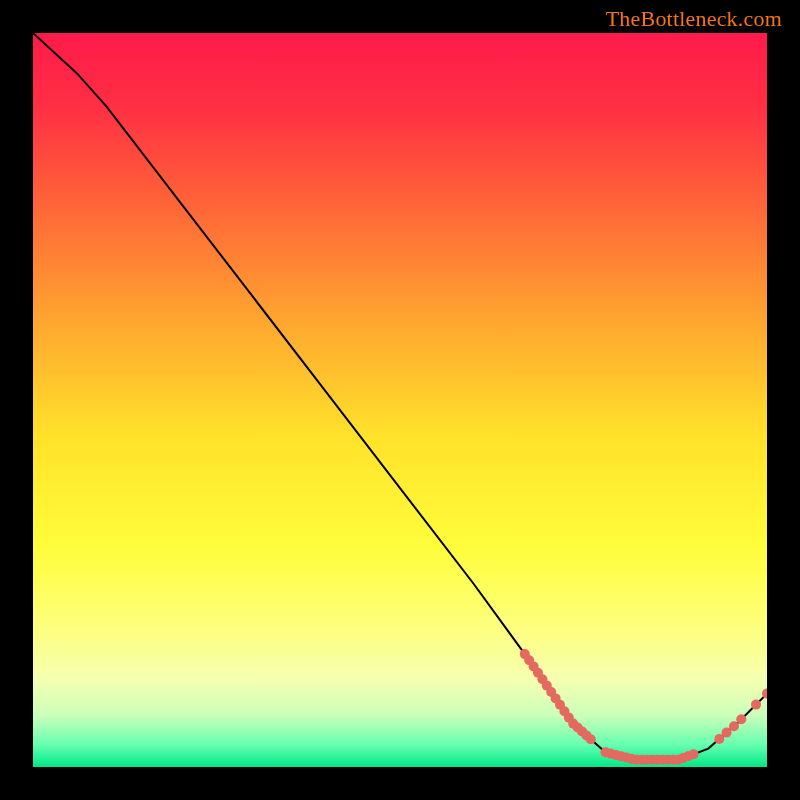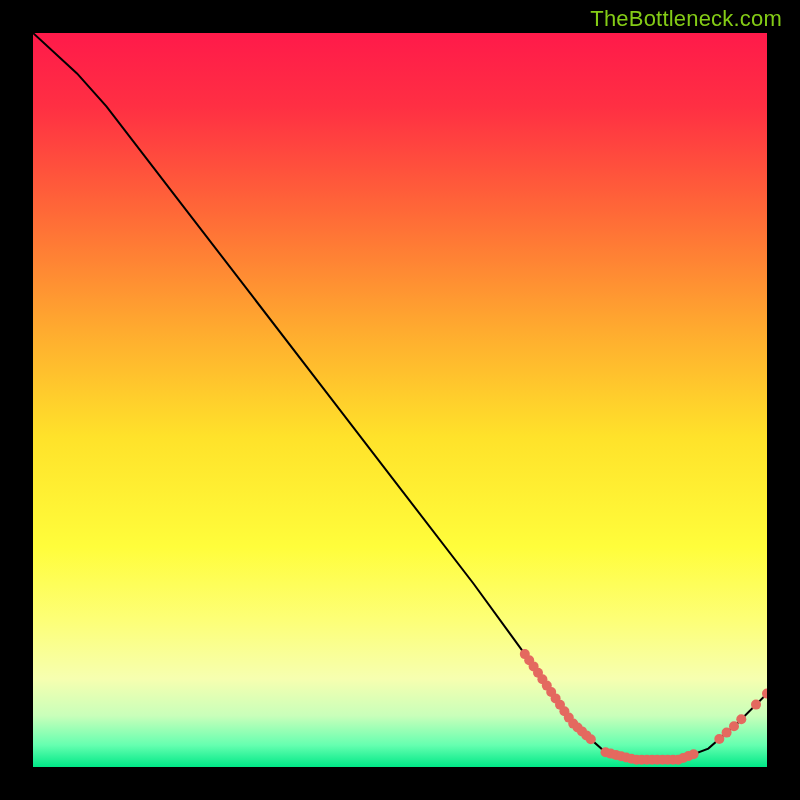--- a/index.html
+++ b/index.html
@@ -13,23 +13,23 @@
   .frame {
     position: relative;
     width: 800px;
     height: 800px;
     background: #000;
   }
   .watermark {
     position: absolute;
     top: 6px;
     right: 18px;
-    font-family: Liberation Sans, sans-serif;
+    font-family: Liberation Serif, serif;
     font-size: 22px;
-    color: #84cc16;
+    color: #f97316;
     letter-spacing: 0.2px;
   }
   svg {
     position: absolute;
     left: 0;
     top: 0;
   }
 </style>
 </head>
 <body>

